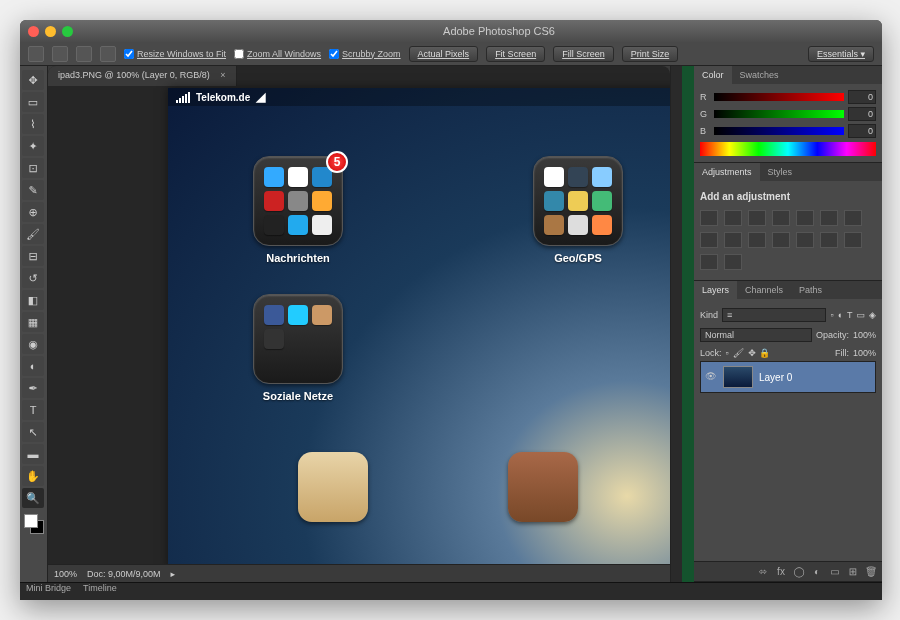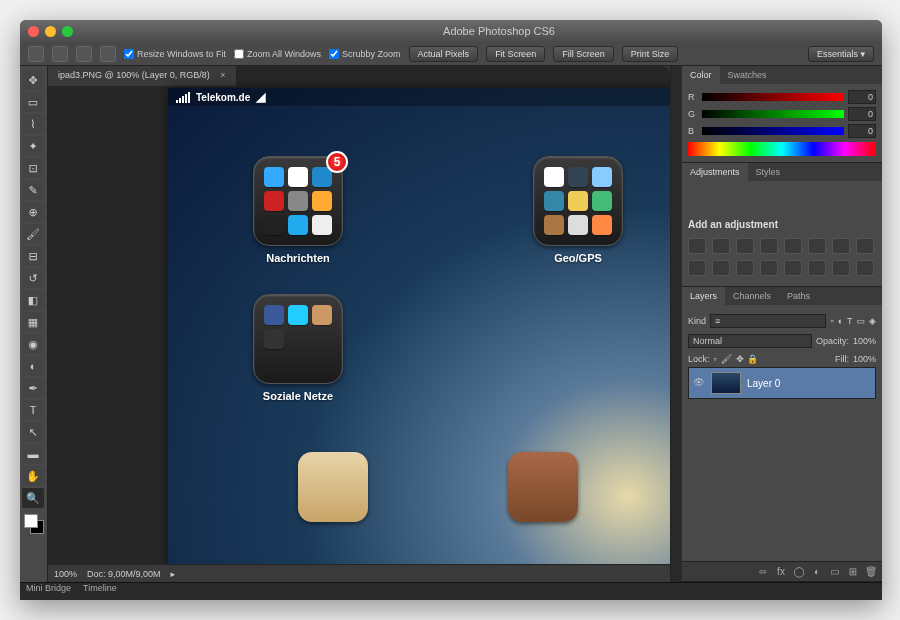--- a/index.html
+++ b/index.html
@@ -3,21 +3,21 @@
 <meta charset="utf-8">
 <style>
 * { margin: 0; padding: 0; box-sizing: border-box; font-family: "Lucida Grande", Arial, sans-serif; }
 body { background: #f0f0f0; width: 900px; height: 620px; overflow: hidden; }
 .window { position: absolute; top: 20px; left: 20px; width: 862px; height: 580px; background: #444; border-radius: 6px 6px 0 0; box-shadow: 0 8px 30px rgba(0,0,0,0.4); }
 .titlebar { height: 22px; background: linear-gradient(#6b6b6b, #4a4a4a); border-radius: 6px 6px 0 0; display: flex; align-items: center; padding: 0 8px; position: relative; }
 .traffic { display: flex; gap: 6px; }
 .dot { width: 11px; height: 11px; border-radius: 50%; }
 .red { background: #ff5f56; } .yellow { background: #ffbd2e; } .green { background: #27c93f; }
 .title { position: absolute; left: 50%; transform: translateX(-50%); color: #ccc; font-size: 11px; margin-left: 48px; }
-.optionbar { height: 24px; background: #494949; border-bottom: 1px solid #222; display: flex; align-items: center; padding: 0 8px; gap: 8px; font-size: 9px; color: #ccc; }
+.optionbar { height: 24px; background: #494949; border-bottom: 1px solid #222; display: flex; align-items: center; padding: 0 8px; gap: 8px; font-size: 9px; color: #ccc; text-decoration: underline; }
 .opt-icon { width: 16px; height: 16px; background: #555; border: 1px solid #666; border-radius: 2px; }
 .cb { display: flex; align-items: center; gap: 3px; }
 .cb input { width: 10px; height: 10px; }
 .btn { background: linear-gradient(#5a5a5a,#3f3f3f); border: 1px solid #2a2a2a; border-radius: 3px; padding: 2px 8px; color: #ddd; font-size: 9px; cursor: pointer; }
 .workspace-sel { margin-left: auto; }
 .body { display: flex; height: calc(100% - 46px - 18px); background: #3a3a3a; }
 .toolbox { width: 28px; background: #494949; border-right: 1px solid #222; display: flex; flex-direction: column; padding: 4px 2px; gap: 2px; }
 .tool { width: 22px; height: 20px; background: #444; border-radius: 2px; display: flex; align-items: center; justify-content: center; color: #ccc; font-size: 11px; cursor: pointer; }
 .tool.active { background: #2a2a2a; }
 .swatches { margin-top: 4px; position: relative; height: 26px; }
@@ -33,37 +33,37 @@
 .bar { width: 2px; background: #fff; }
 .wifi { font-size: 12px; }
 .folders { display: grid; grid-template-columns: 1fr 1fr; gap: 30px 140px; padding: 50px 60px; }
 .folder-wrap { display: flex; flex-direction: column; align-items: center; gap: 6px; }
 .folder { width: 90px; height: 90px; background: linear-gradient(#3a3a3a, #1a1a1a); border-radius: 16px; border: 1px solid #555; box-shadow: inset 0 1px 2px rgba(255,255,255,0.2), 0 2px 4px rgba(0,0,0,0.5); display: grid; grid-template-columns: repeat(3, 1fr); gap: 4px; padding: 10px; position: relative; }
 .badge { position: absolute; top: -6px; right: -6px; width: 22px; height: 22px; background: radial-gradient(#ff4444, #cc0000); border-radius: 50%; border: 2px solid #fff; color: #fff; font-size: 12px; font-weight: bold; display: flex; align-items: center; justify-content: center; }
 .mini { border-radius: 4px; box-shadow: 0 1px 1px rgba(0,0,0,0.4); }
 .folder-label { color: #fff; font-size: 11px; font-weight: bold; text-shadow: 0 1px 2px rgba(0,0,0,0.6); }
 .bottom-apps { display: flex; gap: 140px; justify-content: center; margin-top: 0; }
 .app-icon { width: 70px; height: 70px; border-radius: 14px; background: linear-gradient(#d4a86a, #a67a4a); box-shadow: 0 2px 4px rgba(0,0,0,0.5); }
-.panels { width: 200px; background: #14532d; display: flex; flex-direction: column; }
+.panels { width: 200px; background: #14532d; display: flex; flex-direction: column; padding-left: 12px; }
 .panel-strip { width: 12px; background: #2a2a2a; border-left: 1px solid #222; }
 .right-area { display: flex; }
 .panel { background: #494949; border-bottom: 1px solid #222; }
 .panel-tabs { display: flex; background: #3a3a3a; font-size: 9px; }
 .ptab { padding: 4px 8px; color: #aaa; cursor: pointer; }
 .ptab.active { background: #494949; color: #ddd; }
 .panel-body { padding: 6px; font-size: 9px; color: #ccc; }
 .slider-row { display: flex; align-items: center; gap: 4px; margin-bottom: 3px; }
 .slider-row .lbl { width: 10px; }
 .slider { flex: 1; height: 8px; background: #333; position: relative; }
 .slider.r { background: linear-gradient(90deg, #000, #f00); }
 .slider.g { background: linear-gradient(90deg, #000, #0f0); }
 .slider.b { background: linear-gradient(90deg, #000, #00f); }
 .num-input { width: 28px; height: 14px; background: #333; border: 1px solid #222; color: #ccc; font-size: 9px; text-align: right; padding: 0 2px; }
 .spectrum { height: 14px; background: linear-gradient(90deg, #f00, #ff0, #0f0, #0ff, #00f, #f0f, #f00); margin-top: 4px; }
-.adj-title { font-size: 10px; color: #ddd; padding: 4px 0; font-weight: bold; margin-top: 28px; }
+.adj-title { font-size: 10px; color: #ddd; padding: 4px 0; font-weight: bold; }
 .adj-icons { display: flex; flex-wrap: wrap; gap: 6px; padding: 4px 0; }
 .adj-ico { width: 18px; height: 16px; background: #3a3a3a; border: 1px solid #555; }
 .layer-controls { display: flex; align-items: center; gap: 4px; padding: 3px 0; font-size: 9px; }
 .dropdown { background: #3a3a3a; border: 1px solid #222; padding: 1px 4px; color: #ccc; flex: 1; }
 .layer-row { display: flex; align-items: center; gap: 6px; padding: 4px; background: #5a7aa8; border: 1px solid #222; }
 .eye { width: 12px; height: 12px; color: #ccc; }
 .thumb { width: 30px; height: 22px; background: linear-gradient(#2a4a6a, #0a1a3a); border: 1px solid #888; }
 .layer-name { font-size: 10px; color: #fff; }
 .layer-bottom { height: 20px; background: #3a3a3a; border-top: 1px solid #222; display: flex; align-items: center; justify-content: flex-end; gap: 4px; padding: 0 4px; }
 .lico { width: 14px; height: 14px; color: #aaa; font-size: 10px; display: flex; align-items: center; justify-content: center; }

